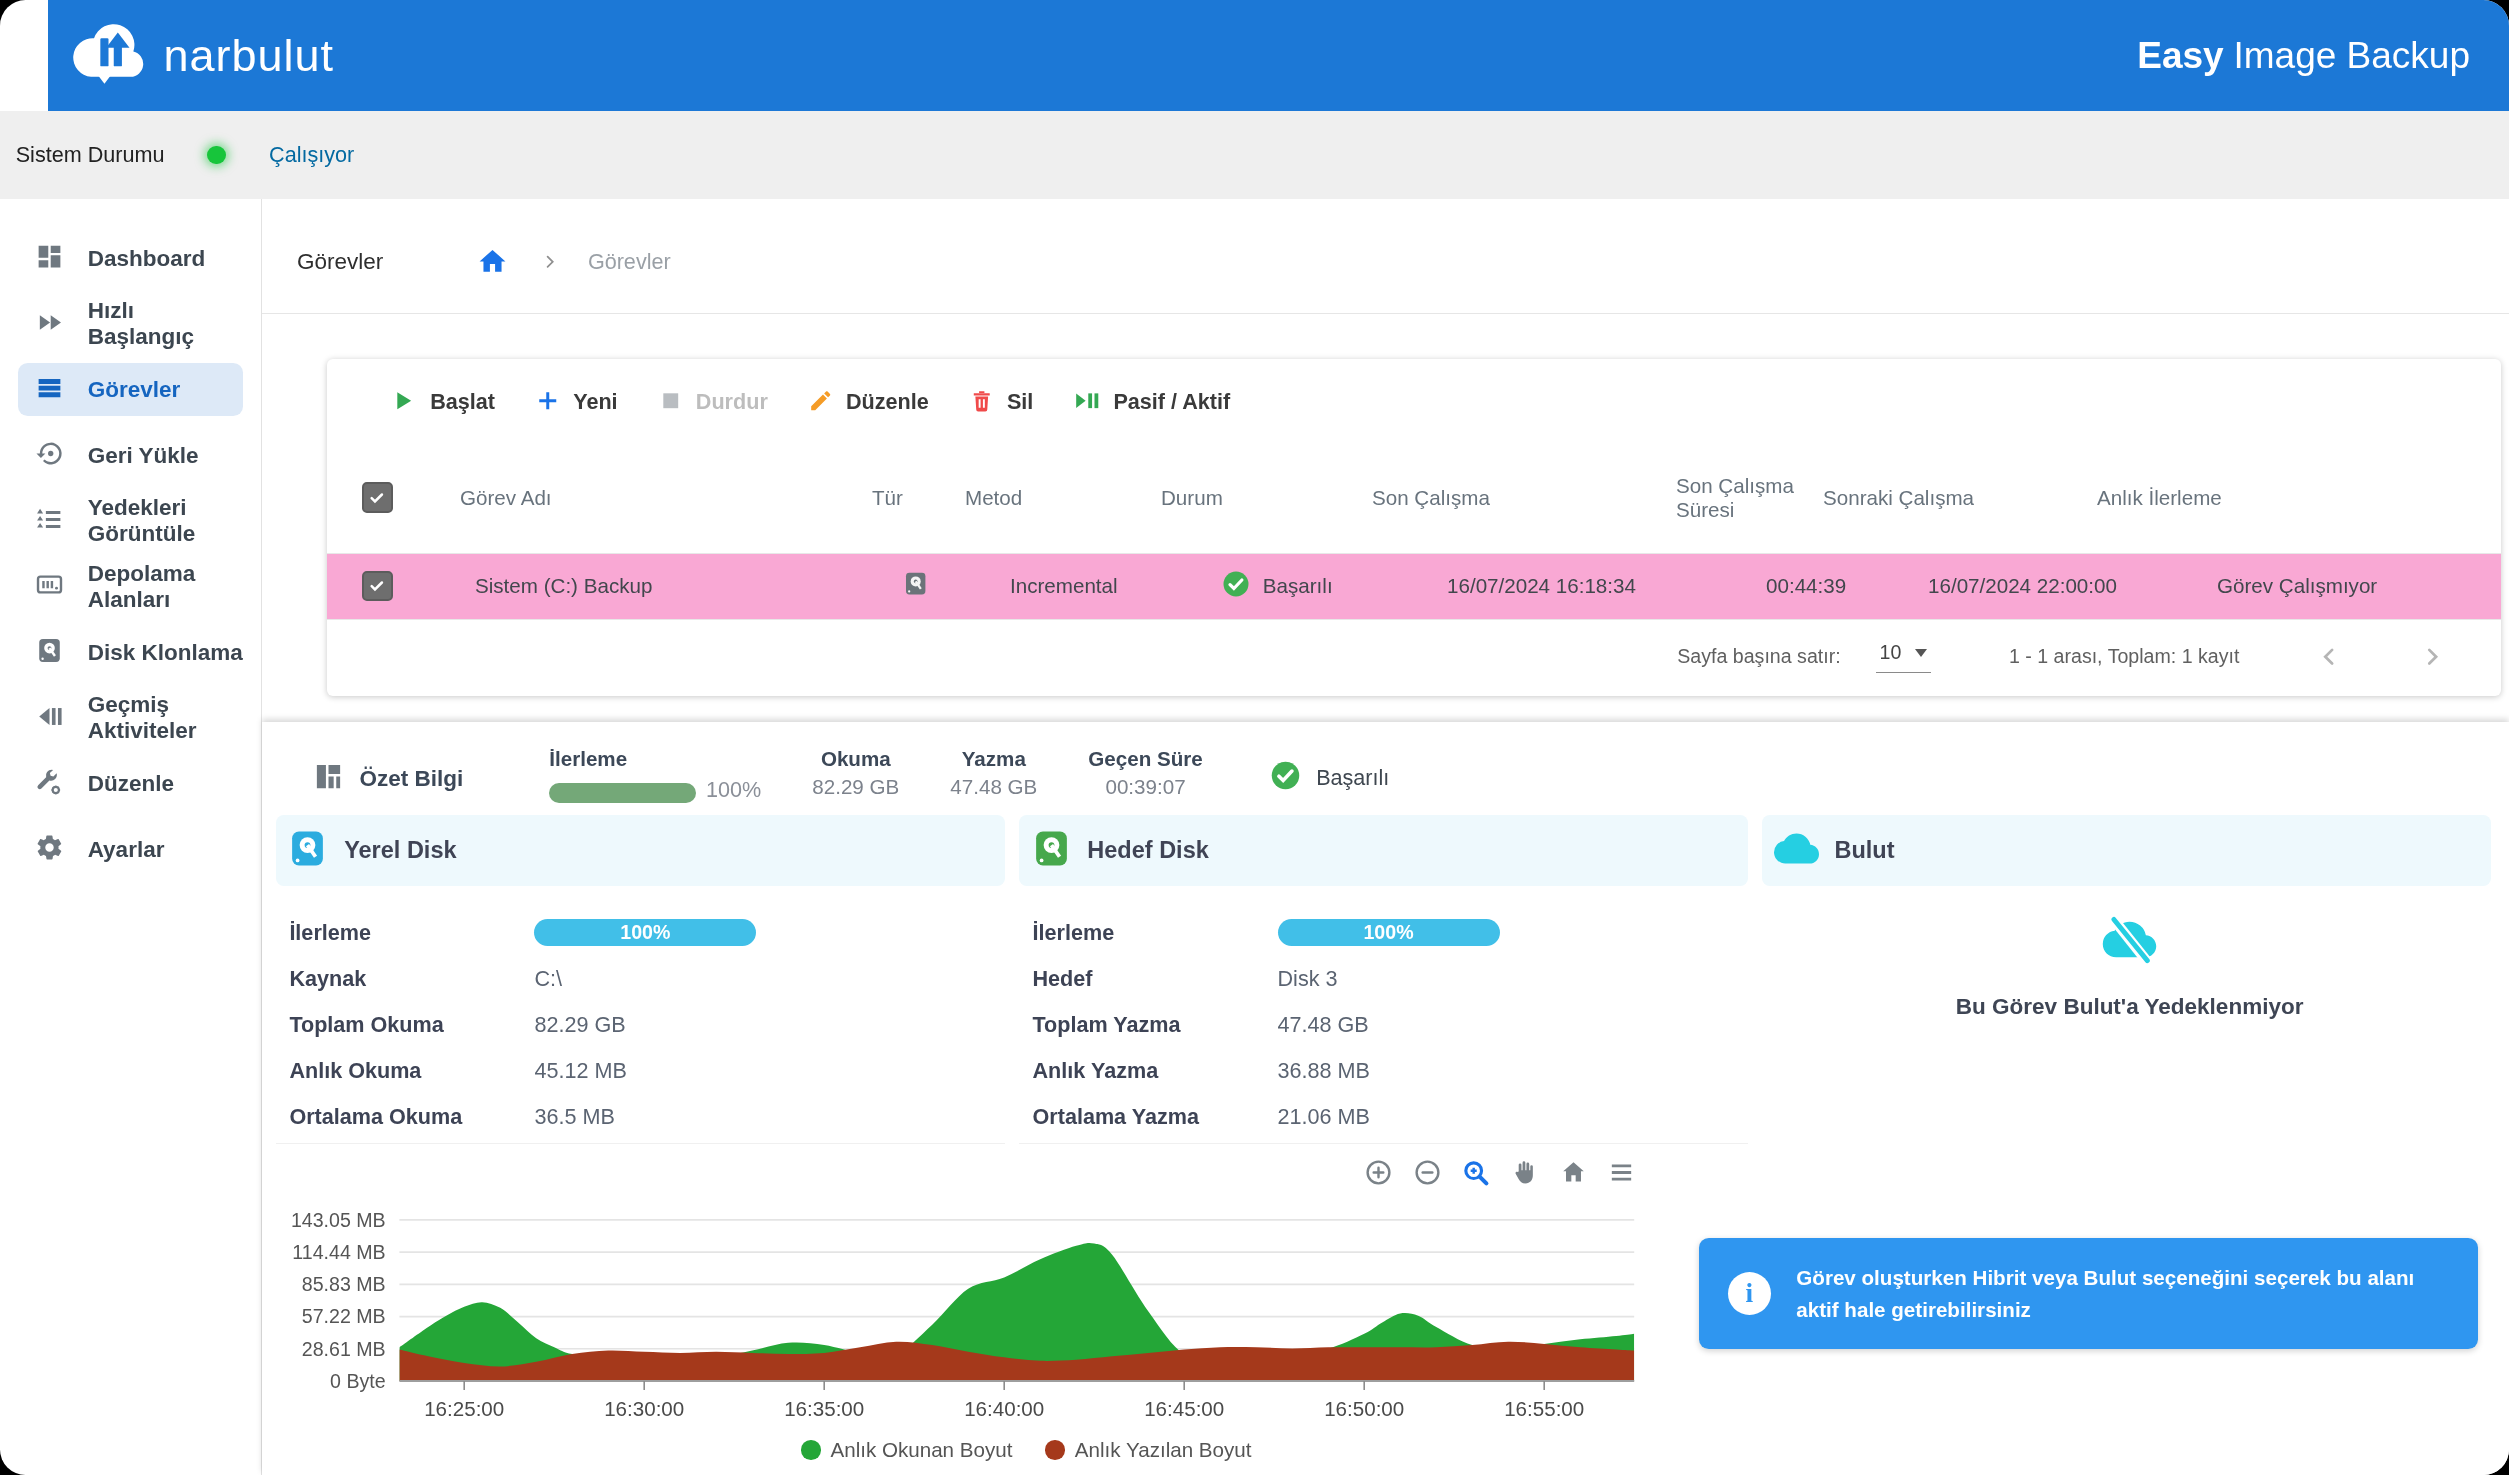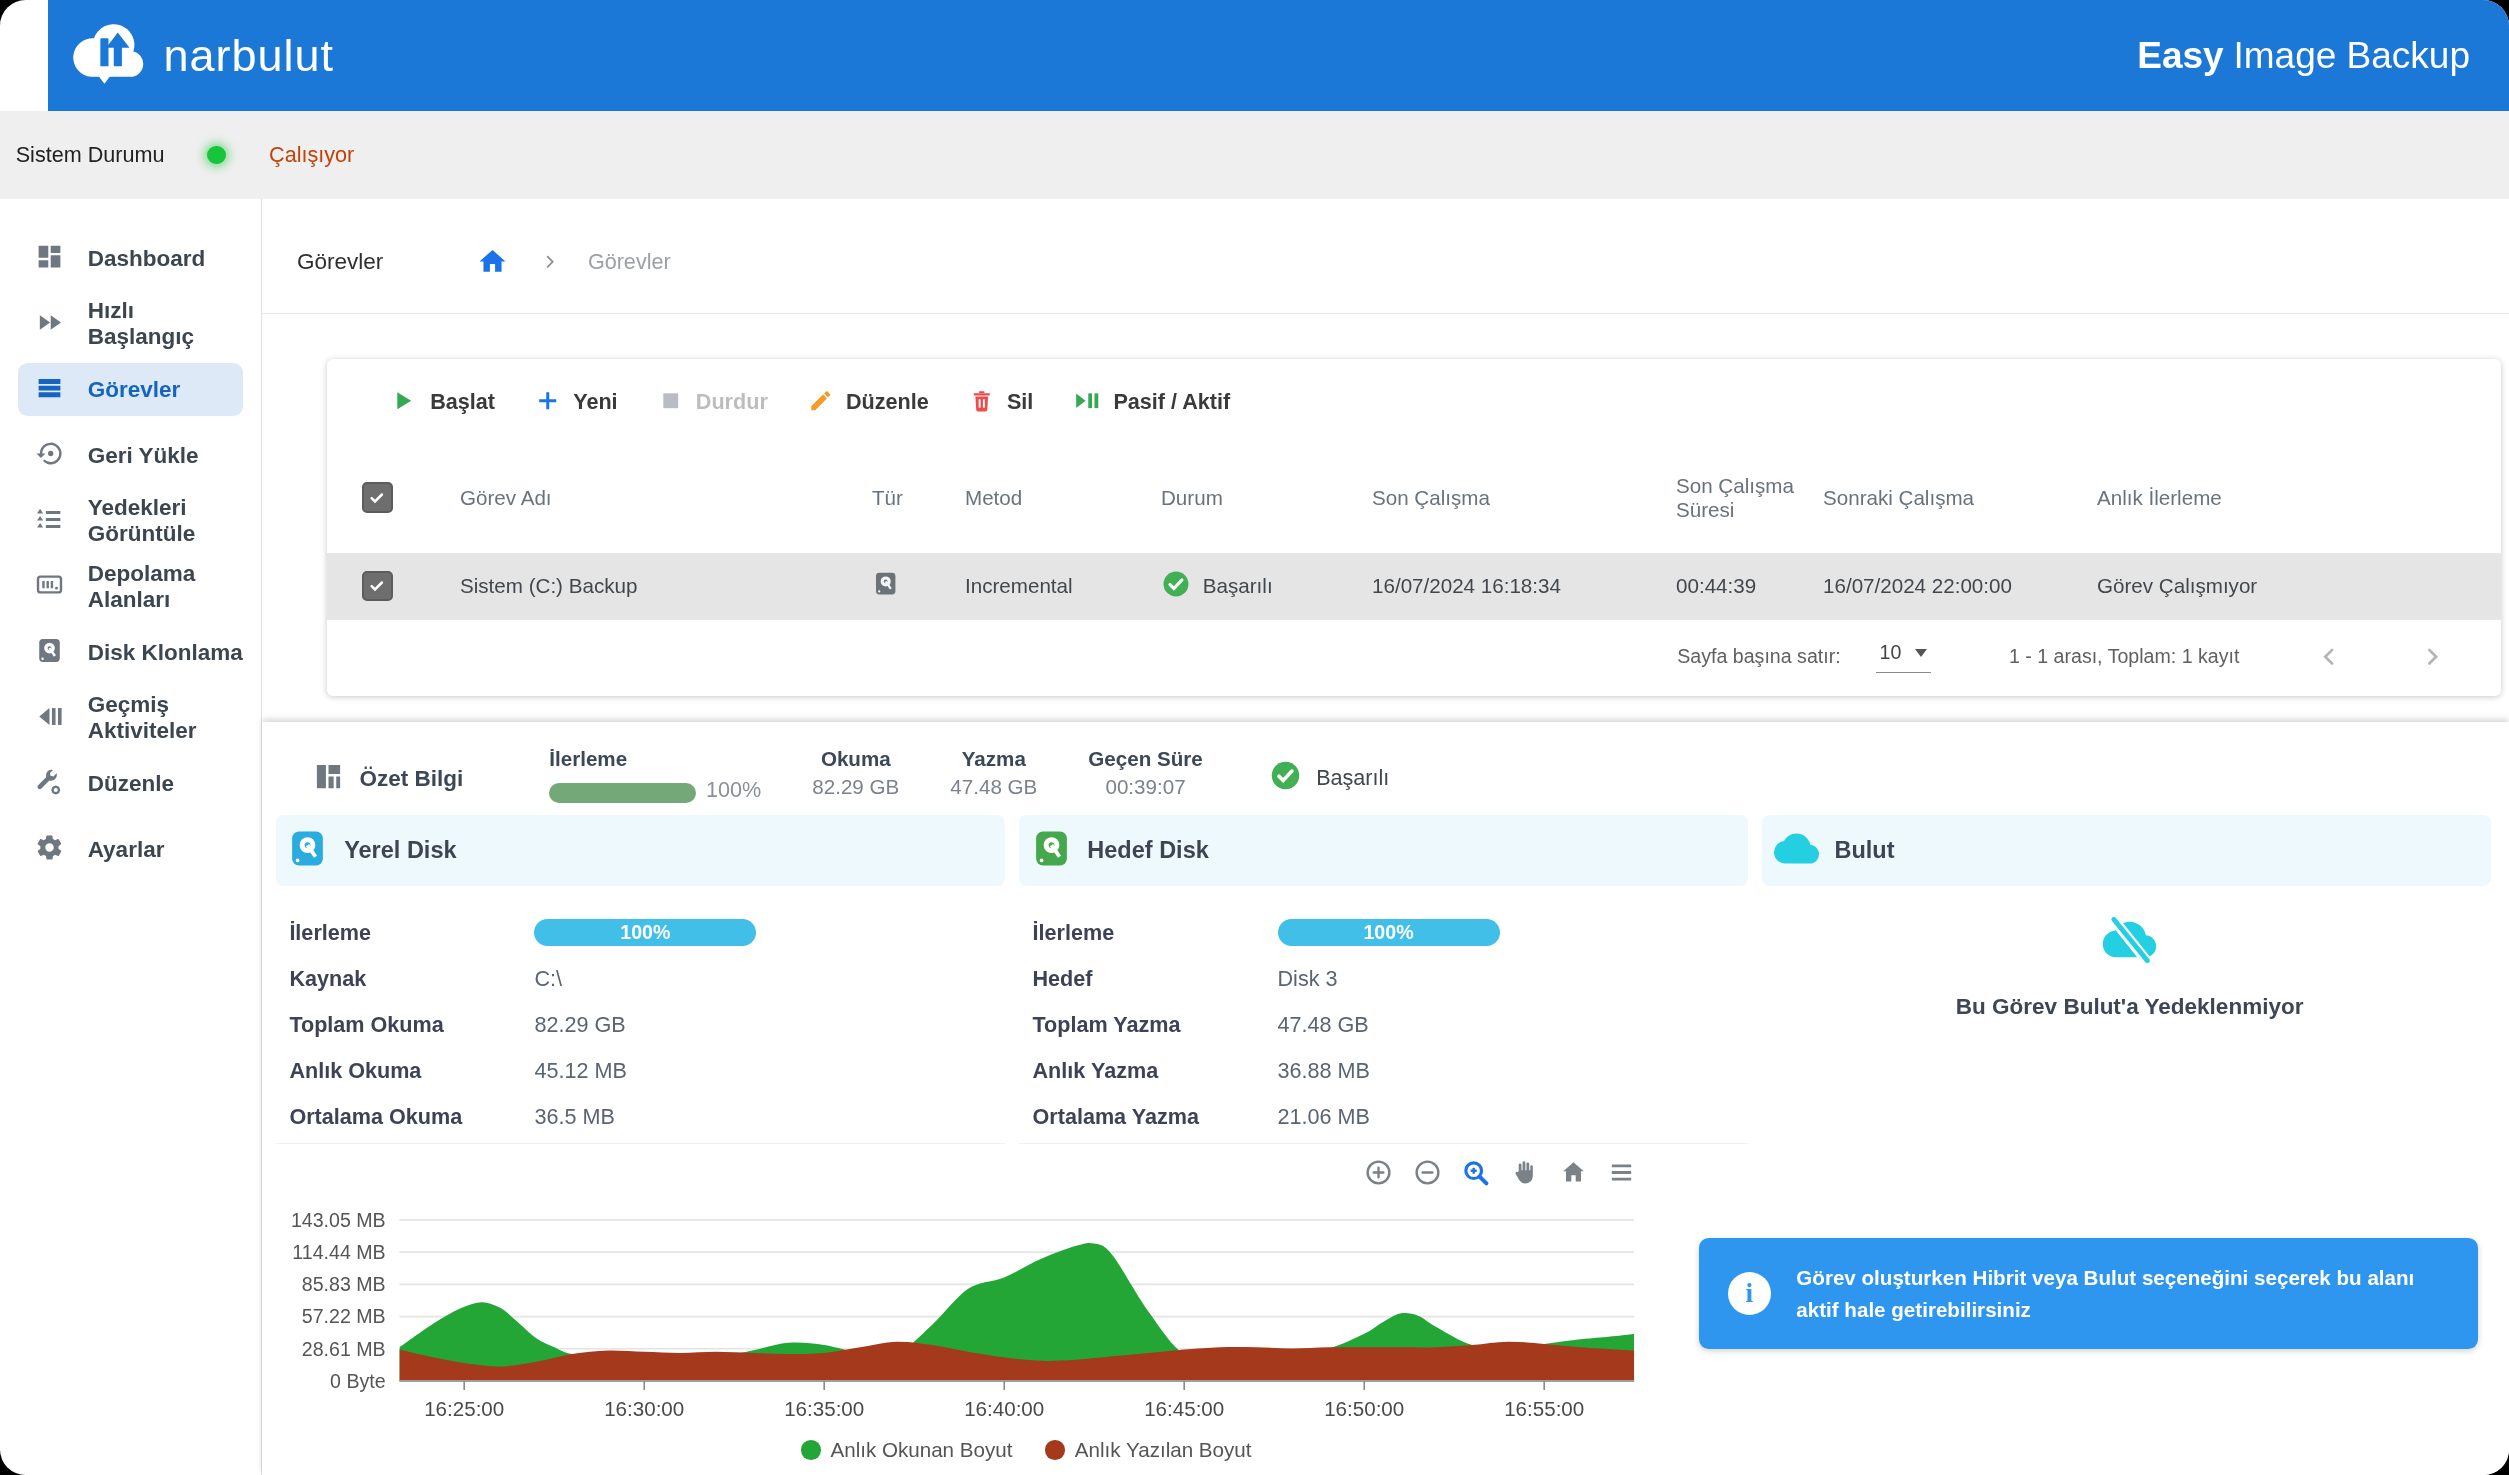--- a/index.html
+++ b/index.html
@@ -9,21 +9,21 @@
   .header{height:111px;background:#1c78d6;display:flex;align-items:center;justify-content:space-between;flex:0 0 auto;margin-left:48px;}
   .brand{display:flex;align-items:center;gap:9.8px;padding-left:21.6px;}
   .brand-name{color:#fff;font-size:45px;font-weight:400;letter-spacing:1px;}
   .product{color:#fff;font-size:37px;padding-right:39px;}
   .product b{font-weight:700;margin-right:9.8px;}
   
   .statusbar{height:88px;background:#efefef;display:flex;align-items:center;padding-left:15.7px;flex:0 0 auto;}
   .statusbar .lbl{font-size:21.6px;color:#222;}
   .dot{width:18.6px;height:18.6px;border-radius:50%;background:#17c53b;margin:0 43px 0 43px;
        box-shadow:0 0 9.8px 2.9px rgba(23,197,59,.5);}
-  .statusbar .val{font-size:21.6px;color:#c2410c;}
+  .statusbar .val{font-size:21.6px;color:#0369a1;}
   
   .main{flex:1;display:flex;min-height:0;}
   .sidebar{width:262px;flex:0 0 auto;border-right:1px solid #e2e2e2;padding-top:33px;box-sizing:border-box;}
   .side-item{display:flex;align-items:center;gap:23.5px;height:53px;margin:0 17.6px 12.7px 17.6px;
              padding-left:17.6px;border-radius:9.8px;cursor:pointer;}
   .side-item .txt{font-size:22.5px;font-weight:600;color:#3c4650;}
   .side-item svg{flex:0 0 auto;}
   .side-item.active{background:#dde9f7;}
   .side-item.active .txt{color:#1565c0;}
   .content{flex:1;display:flex;flex-direction:column;min-width:0;background:#fff;}
@@ -37,21 +37,21 @@
   
   .task-card{margin:45px 7.8px 0 65px;border-radius:5.9px;box-shadow:0 1px 5.9px rgba(0,0,0,.22);background:#fff;}
   .toolbar{display:flex;align-items:center;gap:40px;padding:29px 0 25.5px 65px;}
   .tool{display:flex;align-items:center;gap:12.7px;cursor:pointer;}
   .tool .t{font-size:21.6px;font-weight:700;color:#3a3a3a;}
   .tool.disabled .t{color:#bdbdbd;cursor:default;}
   .grid{display:grid;grid-template-columns:98px 412px 93px 196px 211px 304px 147px 274px 1fr;
         align-items:center;padding-left:35px;}
   .thead{min-height:110px;}
   .th{font-size:20.6px;font-weight:500;color:#68737d;padding-right:15.7px;}
-  .trow{background:#e5e5e5;border-top:1px solid #e8e8e8;border-bottom:1px solid #e8e8e8;min-height:65px;cursor:pointer;}
+  .trow{background:#f9a8d4;border-top:1px solid #e8e8e8;border-bottom:1px solid #e8e8e8;min-height:65px;cursor:pointer;gap:15px;}
   .td{font-size:20.6px;color:#42474d;padding-right:15.7px;display:flex;align-items:center;gap:11.8px;}
   .cbx{width:26.5px;height:26.5px;border-radius:4.9px;background:#6e6e6e;border:2px solid #5c5c5c;
        display:flex;align-items:center;justify-content:center;cursor:pointer;}
   .pager{display:flex;align-items:center;justify-content:flex-end;padding:21.6px 55px 23.5px 0;gap:0;}
   .pager .plabel{font-size:19.6px;color:#606060;}
   .rpp{display:flex;align-items:center;gap:13.7px;border-bottom:1px solid #8a8a8a;padding:0 3.9px 7.8px 3.9px;
        margin-left:35px;cursor:pointer;}
   .rpp .pval{font-size:19.6px;color:#444;}
   .tri{width:0;height:0;border-left:6.9px solid transparent;border-right:6.9px solid transparent;border-top:8.8px solid #555;}
   .range{font-size:19.6px;color:#606060;margin-left:78px;}

